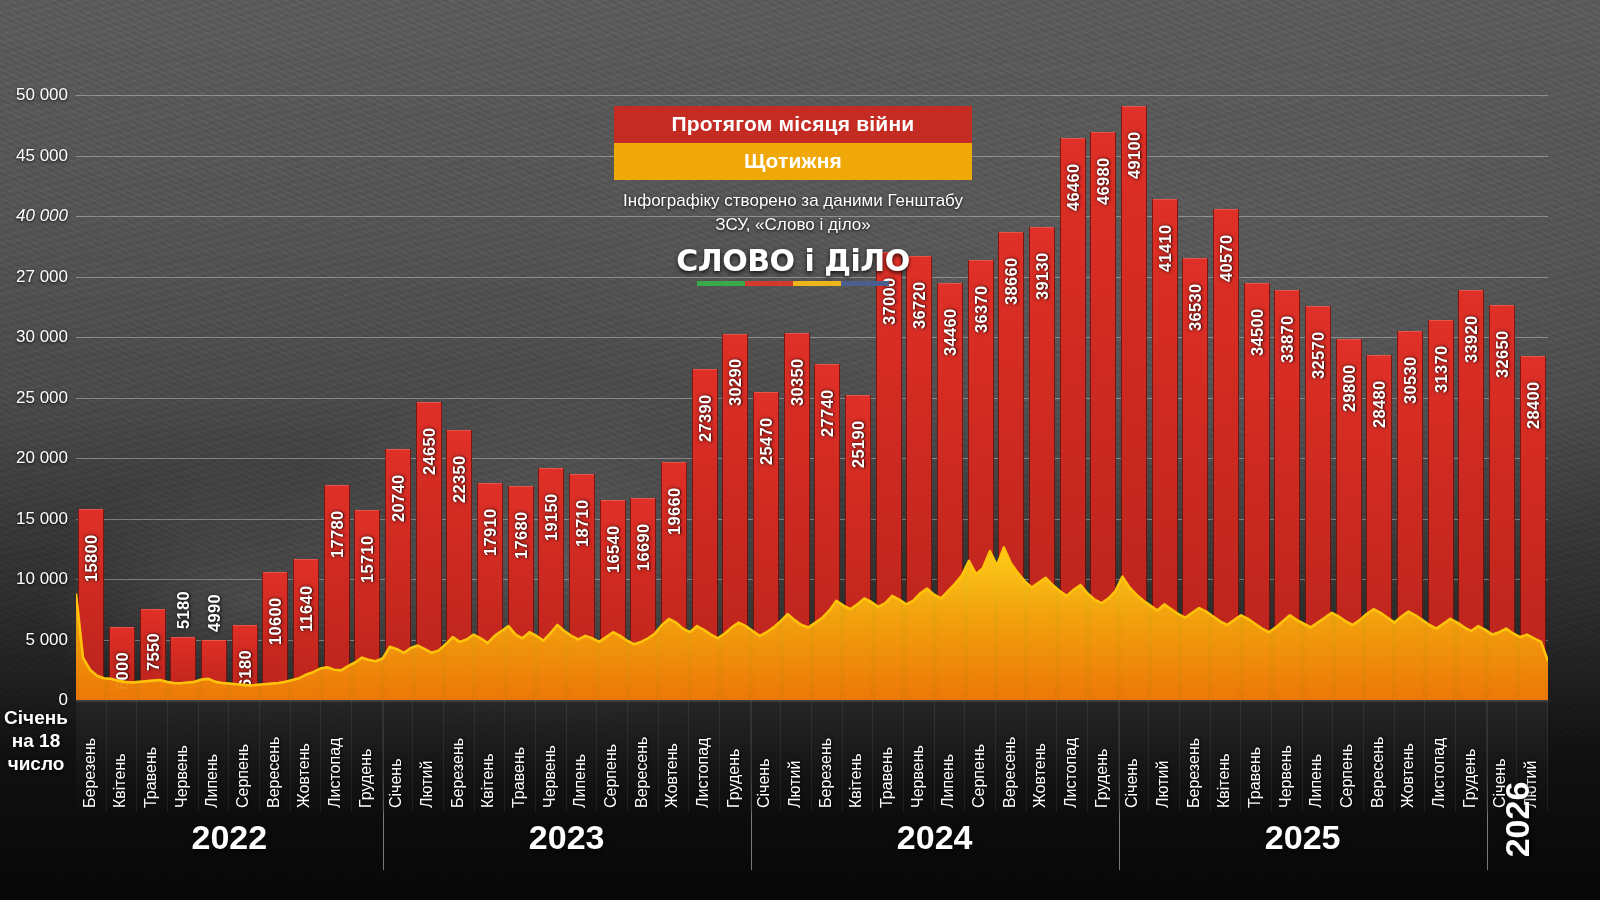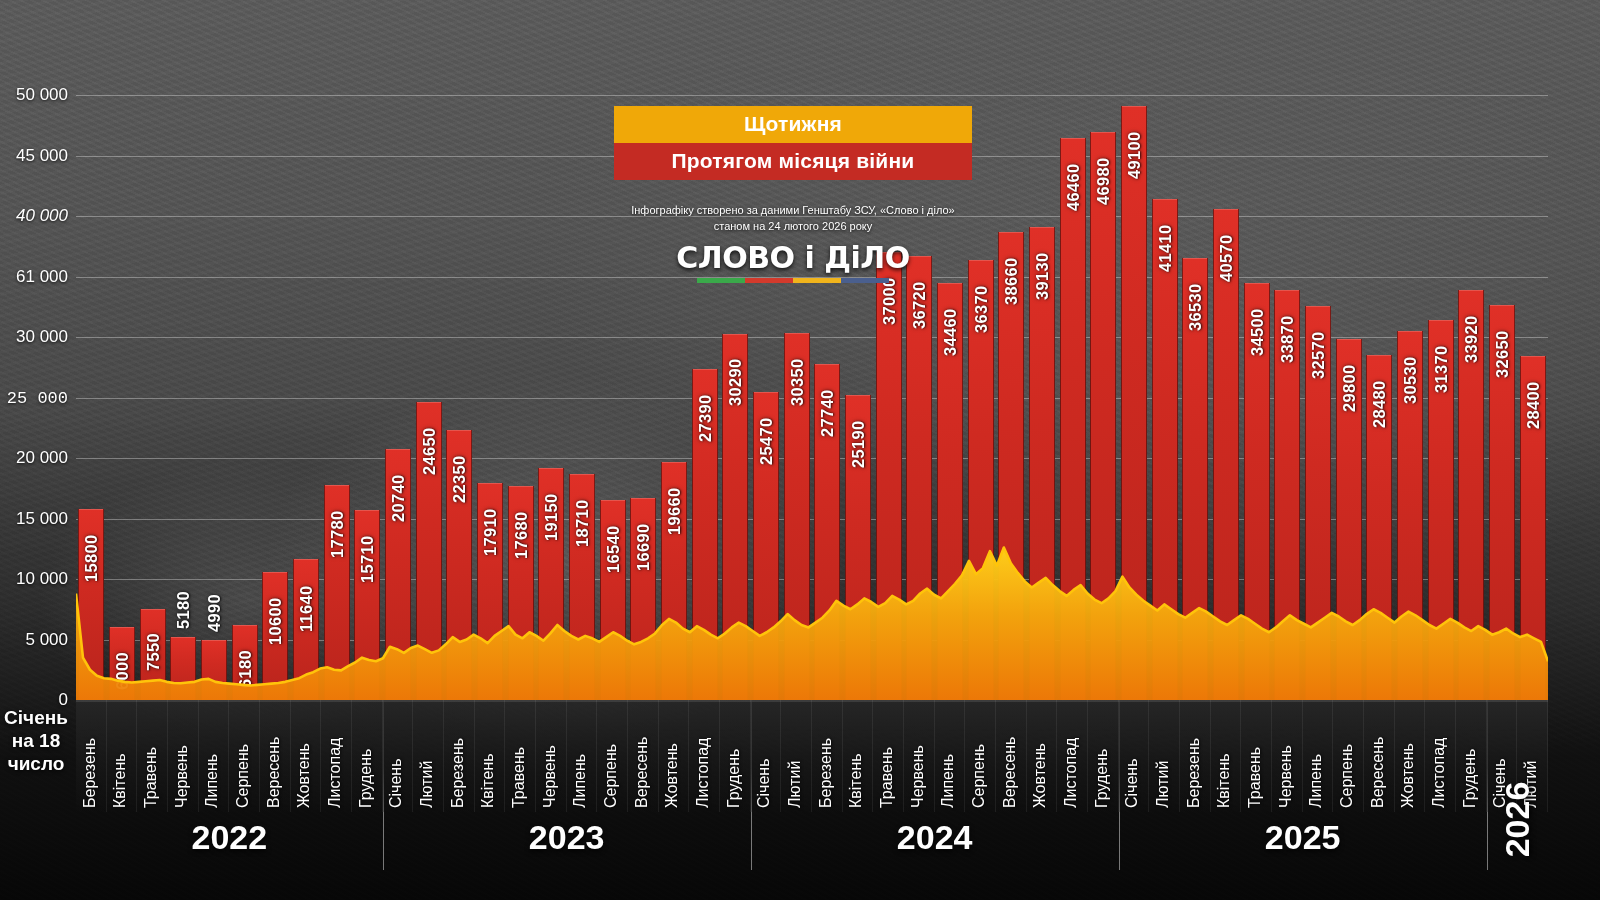--- a/index.html
+++ b/index.html
@@ -109,21 +109,21 @@
 
   
   #legend { position:absolute; left:614px; top:106px; width:358px; z-index:40; text-align:center; }
   .legend-row {
     font-size:21px; font-weight:bold; color:#fff; padding:6px 0 7px;
     letter-spacing:.2px;
   }
   #legend-month { background:#c42b23; }
   #legend-week  { background:#f0a808; }
   #credit {
-    margin-top:23px; color:#fff; font-size:11px; line-height:1.42;
+    margin-top:9px; color:#fff; font-size:17px; line-height:1.42;
     text-shadow:0 1px 3px rgba(0,0,0,.85);
   }
   #logo { margin-top:6px; }
   #logo-text {
     color:#fff; font-size:30px; font-weight:bold; letter-spacing:-.5px;
     font-family:"DejaVu Sans", sans-serif;
     text-shadow:0 2px 4px rgba(0,0,0,.8);
   }
   #logo-stripe { margin:3px auto 0; width:192px; height:5px; display:flex; }
   #logo-stripe i { flex:1; display:block; }
@@ -358,23 +358,23 @@
   </div>
 
   <div id="baseline"></div>
 
   <div id="yaxis-wrap">
       <div class="ytick-lbl" style="top: 700px;">0</div>
       <div class="ytick-lbl" style="top: 639.5px;">5 000</div>
       <div class="ytick-lbl" style="top: 579px;">10 000</div>
       <div class="ytick-lbl" style="top: 518.5px;">15 000</div>
       <div class="ytick-lbl" style="top: 458px;">20 000</div>
-      <div class="ytick-lbl" style="top: 397.5px; font-family: Liberation Mono, monospace;">25 000</div>
+      <div class="ytick-lbl" style="top: 397.5px;">25 000</div>
       <div class="ytick-lbl" style="top: 337px;">30 000</div>
-      <div class="ytick-lbl" style="top: 276.5px;">61 000</div>
+      <div class="ytick-lbl" style="top: 276.5px;">27 000</div>
       <div class="ytick-lbl" style="top: 216px; font-style: italic;">40 000</div>
       <div class="ytick-lbl" style="top: 155.5px;">45 000</div>
       <div class="ytick-lbl" style="top: 95px;">50 000</div>
     </div>
 
   <div id="months">
       <div class="mlabel-cell" style="left: 0px; width: 30.6667px;">
         <div class="mlabel">Березень</div>
       </div>
       <div class="mlabel-cell" style="left: 30.6667px; width: 30.6667px;">
@@ -528,25 +528,24 @@
 
   <div id="years-layer">
       <div class="year" style="left: 169.333px; top: 818px; width: 120px; text-align: center;">2022</div>
       <div class="year" style="left: 506.667px; top: 818px; width: 120px; text-align: center;">2023</div>
       <div class="year" style="left: 874.667px; top: 818px; width: 120px; text-align: center;">2024</div>
       <div class="year" style="left: 1242.67px; top: 818px; width: 120px; text-align: center;">2025</div>
       <div class="year vertical" style="left: 1477.33px; top: 800px; width: 80px; text-align: center;">2026</div>
     </div>
 
   <div id="legend">
+    <div class="legend-row" id="legend-month" style="background: rgb(196, 43, 35);">Протягом місяця війни</div>
     <div class="legend-row" id="legend-week" style="background: rgb(240, 168, 8);">Щотижня</div>
-    <div class="legend-row" id="legend-month" style="background: rgb(196, 43, 35);">Протягом місяця війни</div>
     <div id="credit">
       <div>Інфографіку створено за даними Генштабу ЗСУ, «Слово і діло»</div>
-      <div>станом на 24 лютого 2026 року</div>
     </div>
     <div id="logo">
       <div id="logo-text">СЛОВО і ДіЛО</div>
       <div id="logo-stripe">
           <i style="background: rgb(58, 169, 74);"></i>
           <i style="background: rgb(211, 58, 44);"></i>
           <i style="background: rgb(240, 180, 28);"></i>
           <i style="background: rgb(74, 95, 142);"></i>
         </div>
     </div>

